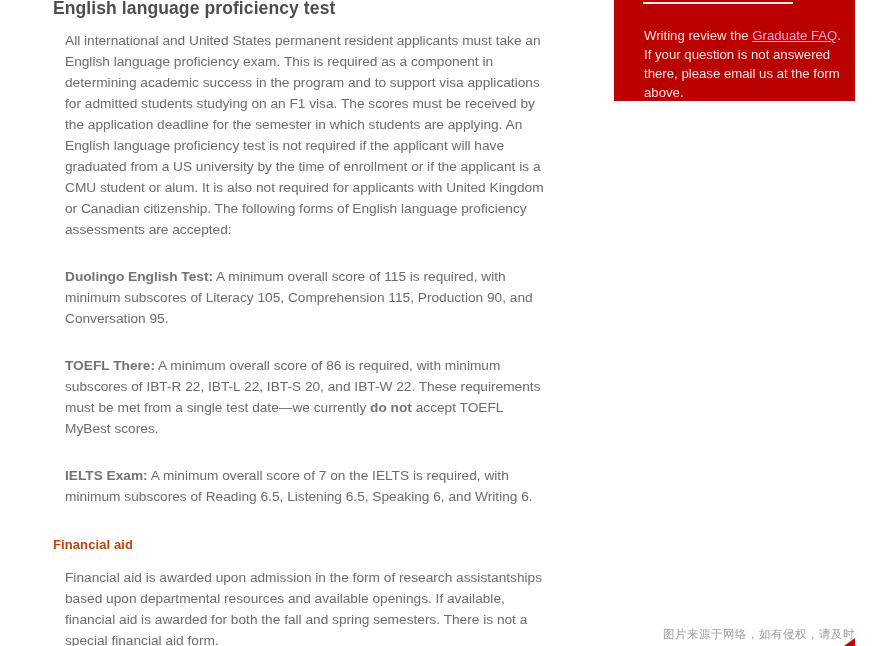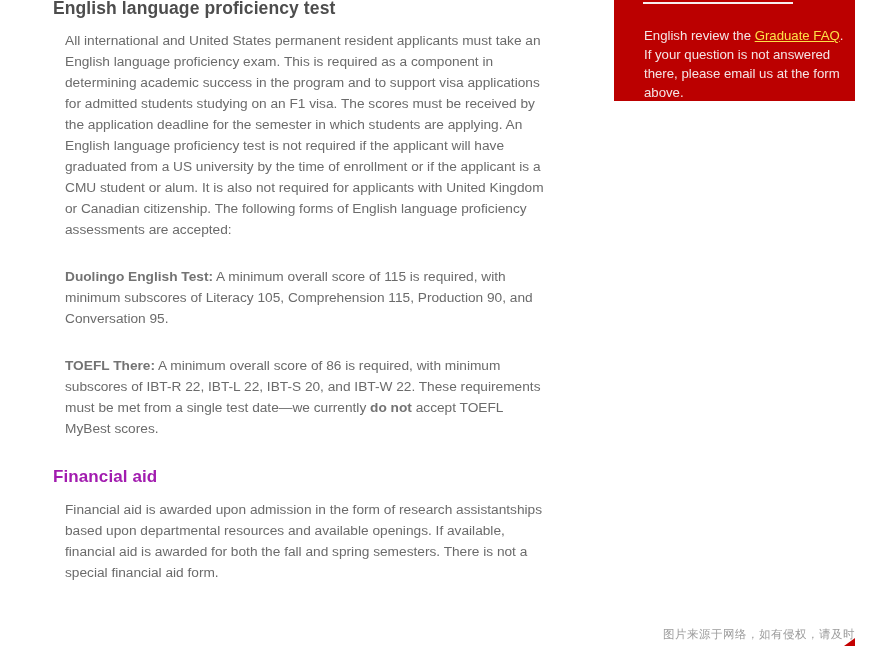--- a/index.html
+++ b/index.html
@@ -26,24 +26,24 @@
   .article h1 {
     margin: -2px 0 11px 0;
     font-size: 17.5px;
     line-height: 21px;
     font-weight: bold;
     color: #4d4d4d;
     letter-spacing: 0.1px;
   }
   .article h2 {
     margin: 27px 0 12px 0;
-    font-size: 17px;
+    font-size: 13px;
     line-height: 21px;
     font-weight: bold;
-    color: #a21caf;
+    color: #c2410c;
     letter-spacing: 0.1px;
   }
   .article p {
     margin: 0 0 26px 12px;
     font-size: 13.7px;
     line-height: 21px;
     color: #6b6b6b;
   }
   .article p strong {
     color: #737373;
@@ -71,21 +71,21 @@
     position: absolute;
     left: 30px;
     top: 26px;
     right: 20px;
     margin: 0;
     font-size: 13.2px;
     line-height: 19px;
     color: #f4e4e4;
   }
   .callout .callout-text a {
-    color: #fde047;
+    color: #f9a8d4;
     text-decoration: underline;
     cursor: pointer;
   }
 
   
   .watermark {
     position: absolute;
     left: 663px;
     top: 627px;
     white-space: nowrap;
@@ -112,29 +112,30 @@
   <div class="article">
 
     <h1>English language proficiency test</h1>
 
     <p>All international and United States permanent resident applicants must take an English language proficiency exam. This is required as a component in determining academic success in the program and to support visa applications for admitted students studying on an F1 visa. The scores must be received by the application deadline for the semester in which students are applying. An English language proficiency test is not required if the applicant will have graduated from a US university by the time of enrollment or if the applicant is a CMU student or alum. It is also not required for applicants with United Kingdom or Canadian citizenship. The following forms of English language proficiency assessments are accepted:</p>
 
     <p><strong>Duolingo English Test:</strong><span> A minimum overall score of 115 is required, with minimum subscores of Literacy 105, Comprehension 115, Production 90, and Conversation 95.</span><strong></strong><span></span></p>
 
     <p><strong>TOEFL There:</strong><span> A minimum overall score of 86 is required, with minimum subscores of IBT-R 22, IBT-L 22, IBT-S 20, and IBT-W 22. These requirements must be met from a single test date—we currently </span><strong>do not</strong><span> accept TOEFL MyBest scores.</span></p>
 
+    <p><strong>IELTS Exam:</strong><span> A minimum overall score of 7 on the IELTS is required, with minimum subscores of Reading 6.5, Listening 6.5, Speaking 6, and Writing 6.</span><strong></strong><span></span></p>
 
     <h2>Financial aid</h2>
 
     <p>Financial aid is awarded upon admission in the form of research assistantships based upon departmental resources and available openings. If available, financial aid is awarded for both the fall and spring semesters. There is not a special financial aid form.</p>
 
   </div>
 
   <div class="callout">
     <div class="top-underline"></div>
-    <p class="callout-text"><span>English review the </span><a>Graduate FAQ</a><span>. If your question is not answered there, please email us at the form above.</span></p>
+    <p class="callout-text"><span>Writing review the </span><a>Graduate FAQ</a><span>. If your question is not answered there, please email us at the form above.</span></p>
   </div>
 
   <div class="watermark">图片来源于网络，如有侵权，请及时联系托普仕留学删除</div>
 
   <div class="corner-mark"></div>
 
 </div>
 
 </body></html>

